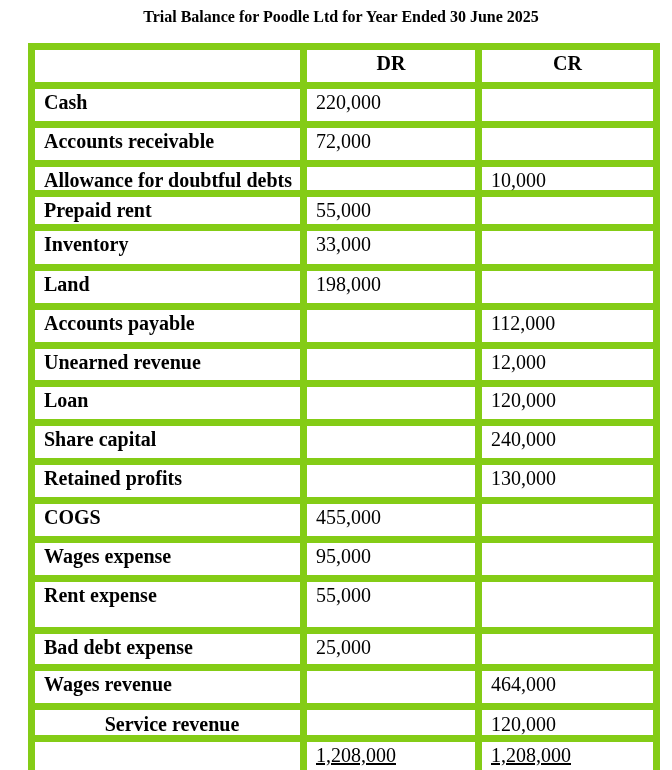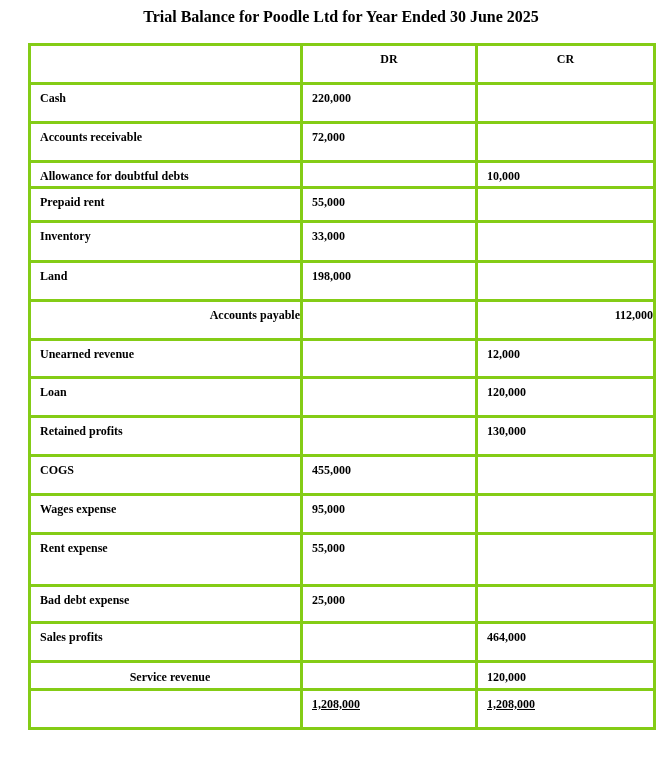--- a/index.html
+++ b/index.html
@@ -2,26 +2,26 @@
 <html><head>
 <meta charset="utf-8">
 <style>
   html, body { margin: 0; padding: 0; background: #ffffff; }
   body { width: 672px; height: 770px; position: relative; overflow: hidden;
          font-family: "Liberation Serif", serif; color: #000; }
   .title { position: absolute; top: 6px; left: 0; width: 682px; text-align: center;
            font-weight: bold; font-size: 16px; line-height: 22px; }
   table.tb { position: absolute; left: 28px; top: 43px; border-collapse: collapse;
              table-layout: fixed; width: 625px; }
-  table.tb td, table.tb th { border: 3px solid #84cc16; padding: 0; vertical-align: top;
-             font-size: 12px; line-height: 20px; }
+  table.tb td, table.tb th { border: 7px solid #84cc16; padding: 0; vertical-align: top;
+             font-size: 20px; line-height: 20px; }
   col.c1 { width: 272px; } col.c2 { width: 175px; } col.c3 { width: 178px; }
   th { font-weight: bold; text-align: center; padding-top: 3px !important; }
   td.acct { font-weight: bold; padding-left: 9px !important; padding-top: 3px !important; }
-  td.amt { padding-left: 9px !important; padding-top: 3px !important; font-weight: bold; }
+  td.amt { padding-left: 9px !important; padding-top: 3px !important; font-weight: normal; }
   td.tot { text-decoration: underline; }
 </style>
 </head>
 <body>
 
 <div class="title">Trial Balance for Poodle Ltd for Year Ended 30 June 2025</div>
 
 <table class="tb">
   <colgroup>
       <col class="c1">
@@ -59,34 +59,39 @@
       <tr style="height: 40px;">
         <td class="acct">Inventory</td>
         <td class="amt">33,000</td>
         <td class="amt"></td>
       </tr>
       <tr style="height: 39px; padding-left: 31px;">
         <td class="acct">Land</td>
         <td class="amt">198,000</td>
         <td class="amt"></td>
       </tr>
-      <tr style="height: 39px; text-align: right;">
+      <tr style="height: 39px;">
         <td class="acct">Accounts payable</td>
         <td class="amt"></td>
         <td class="amt">112,000</td>
       </tr>
       <tr style="height: 38px; padding-left: 10px;">
         <td class="acct">Unearned revenue</td>
         <td class="amt"></td>
         <td class="amt">12,000</td>
       </tr>
       <tr style="height: 39px; margin-top: 24px;">
         <td class="acct">Loan</td>
         <td class="amt"></td>
         <td class="amt">120,000</td>
+      </tr>
+      <tr style="height: 39px;">
+        <td class="acct">Share capital</td>
+        <td class="amt"></td>
+        <td class="amt">240,000</td>
       </tr>
       <tr style="height: 39px; margin-top: 12px;">
         <td class="acct">Retained profits</td>
         <td class="amt"></td>
         <td class="amt">130,000</td>
       </tr>
       <tr style="height: 39px;">
         <td class="acct">COGS</td>
         <td class="amt">455,000</td>
         <td class="amt"></td>
@@ -100,21 +105,21 @@
         <td class="acct">Rent expense</td>
         <td class="amt">55,000</td>
         <td class="amt"></td>
       </tr>
       <tr style="height: 37px;">
         <td class="acct">Bad debt expense</td>
         <td class="amt">25,000</td>
         <td class="amt"></td>
       </tr>
       <tr style="height: 39px;">
-        <td class="acct">Sales profits</td>
+        <td class="acct">Wages revenue</td>
         <td class="amt"></td>
         <td class="amt">464,000</td>
       </tr>
       <tr style="height: 22px;">
         <td class="acct" style="padding-top: 0px; line-height: 22px; text-align: center;">Service revenue</td>
         <td class="amt" style="padding-top: 0px; line-height: 22px;"></td>
         <td class="amt" style="padding-top: 0px; line-height: 22px;">120,000</td>
       </tr>
       <tr style="height: 39px;">
         <td class="acct" style="padding-top: 0px;"></td>

